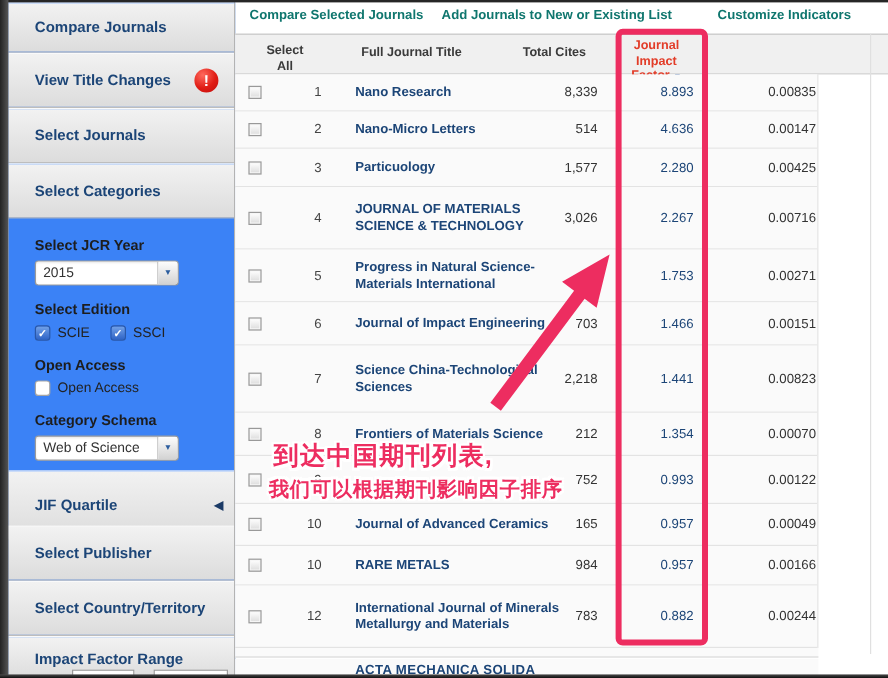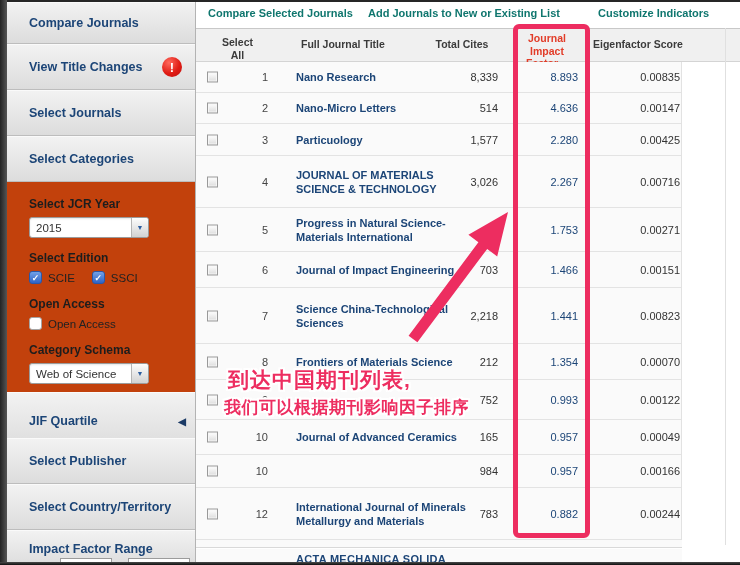--- a/index.html
+++ b/index.html
@@ -7,21 +7,21 @@
   .screen {
     position:relative; width:740px; height:565px; overflow:hidden;
     background:#fff; font-family:"Liberation Sans", sans-serif;
   }
   
   .edge-top   { position:absolute; left:0; top:0; width:740px; height:2px; background:#262626; z-index:40; }
   .edge-bottom{ position:absolute; left:0; bottom:0; width:740px; height:3px; background:linear-gradient(#4a4a4a,#101010); z-index:40; }
   .edge-left  { position:absolute; left:0; top:0; width:7px; height:565px; background:linear-gradient(to right,#232323,#555); z-index:40; }
 
   
-  .sidebar { position:absolute; left:7px; top:2px; width:189px; height:563px; background:#c2410c; border-right:1px solid #b3b3b3; }
+  .sidebar { position:absolute; left:7px; top:2px; width:189px; height:563px; background:#3b82f6; border-right:1px solid #b3b3b3; }
   .side-item {
     position:absolute; left:0; width:100%;
     background:linear-gradient(#f2f2f2,#dcdcdc);
     border-top:1px solid #fafafa; border-bottom:1px solid #bdbdbd;
     display:flex; align-items:center; padding-left:22px;
     color:#1c4577; font-weight:bold; font-size:12.5px; cursor:pointer;
   }
   .badge {
     position:absolute; right:13px; top:12px; width:20px; height:20px; border-radius:50%;
     background:radial-gradient(circle at 35% 28%, #ff6a5e 0%, #e01d15 55%, #c00d0d 100%);
@@ -187,21 +187,20 @@
   <div class="action-link" style="left:598px;">Customize Indicators</div>
 
   <div class="thead">
     <div class="th th-select">Select All</div>
     <div class="th th-title">Full Journal Title</div>
     <div class="th th-cites">Total Cites</div>
     <div class="th th-jif">
       <span>Journal Impact Factor</span>
       <span class="sort">▼</span>
     </div>
-    <div class="th th-eigen">Eigenfactor Score</div>
   </div>
   <div class="vline"></div>
 
   <div class="tbody">
       <div class="trow" style="height: 31px;">
       <span class="cell c-check"></span>
       <span class="cell c-rank">1</span>
       <span class="cell c-title">Nano Research</span>
       <span class="cell c-cites">8,339</span>
       <span class="cell c-jif">8.893</span>
@@ -275,20 +274,21 @@
       <span class="cell c-check"></span>
       <span class="cell c-rank">10</span>
       <span class="cell c-title">Journal of Advanced Ceramics</span>
       <span class="cell c-cites">165</span>
       <span class="cell c-jif">0.957</span>
       <span class="cell c-eigen">0.00049</span>
     </div>
       <div class="trow" style="height: 33px;">
       <span class="cell c-check"></span>
       <span class="cell c-rank">10</span>
+      <span class="cell c-title">RARE METALS</span>
       <span class="cell c-cites">984</span>
       <span class="cell c-jif">0.957</span>
       <span class="cell c-eigen">0.00166</span>
     </div>
       <div class="trow" style="height: 52px;">
       <span class="cell c-check"></span>
       <span class="cell c-rank">12</span>
       <span class="cell c-title">International Journal of Minerals Metallurgy and Materials</span>
       <span class="cell c-cites">783</span>
       <span class="cell c-jif">0.882</span>

